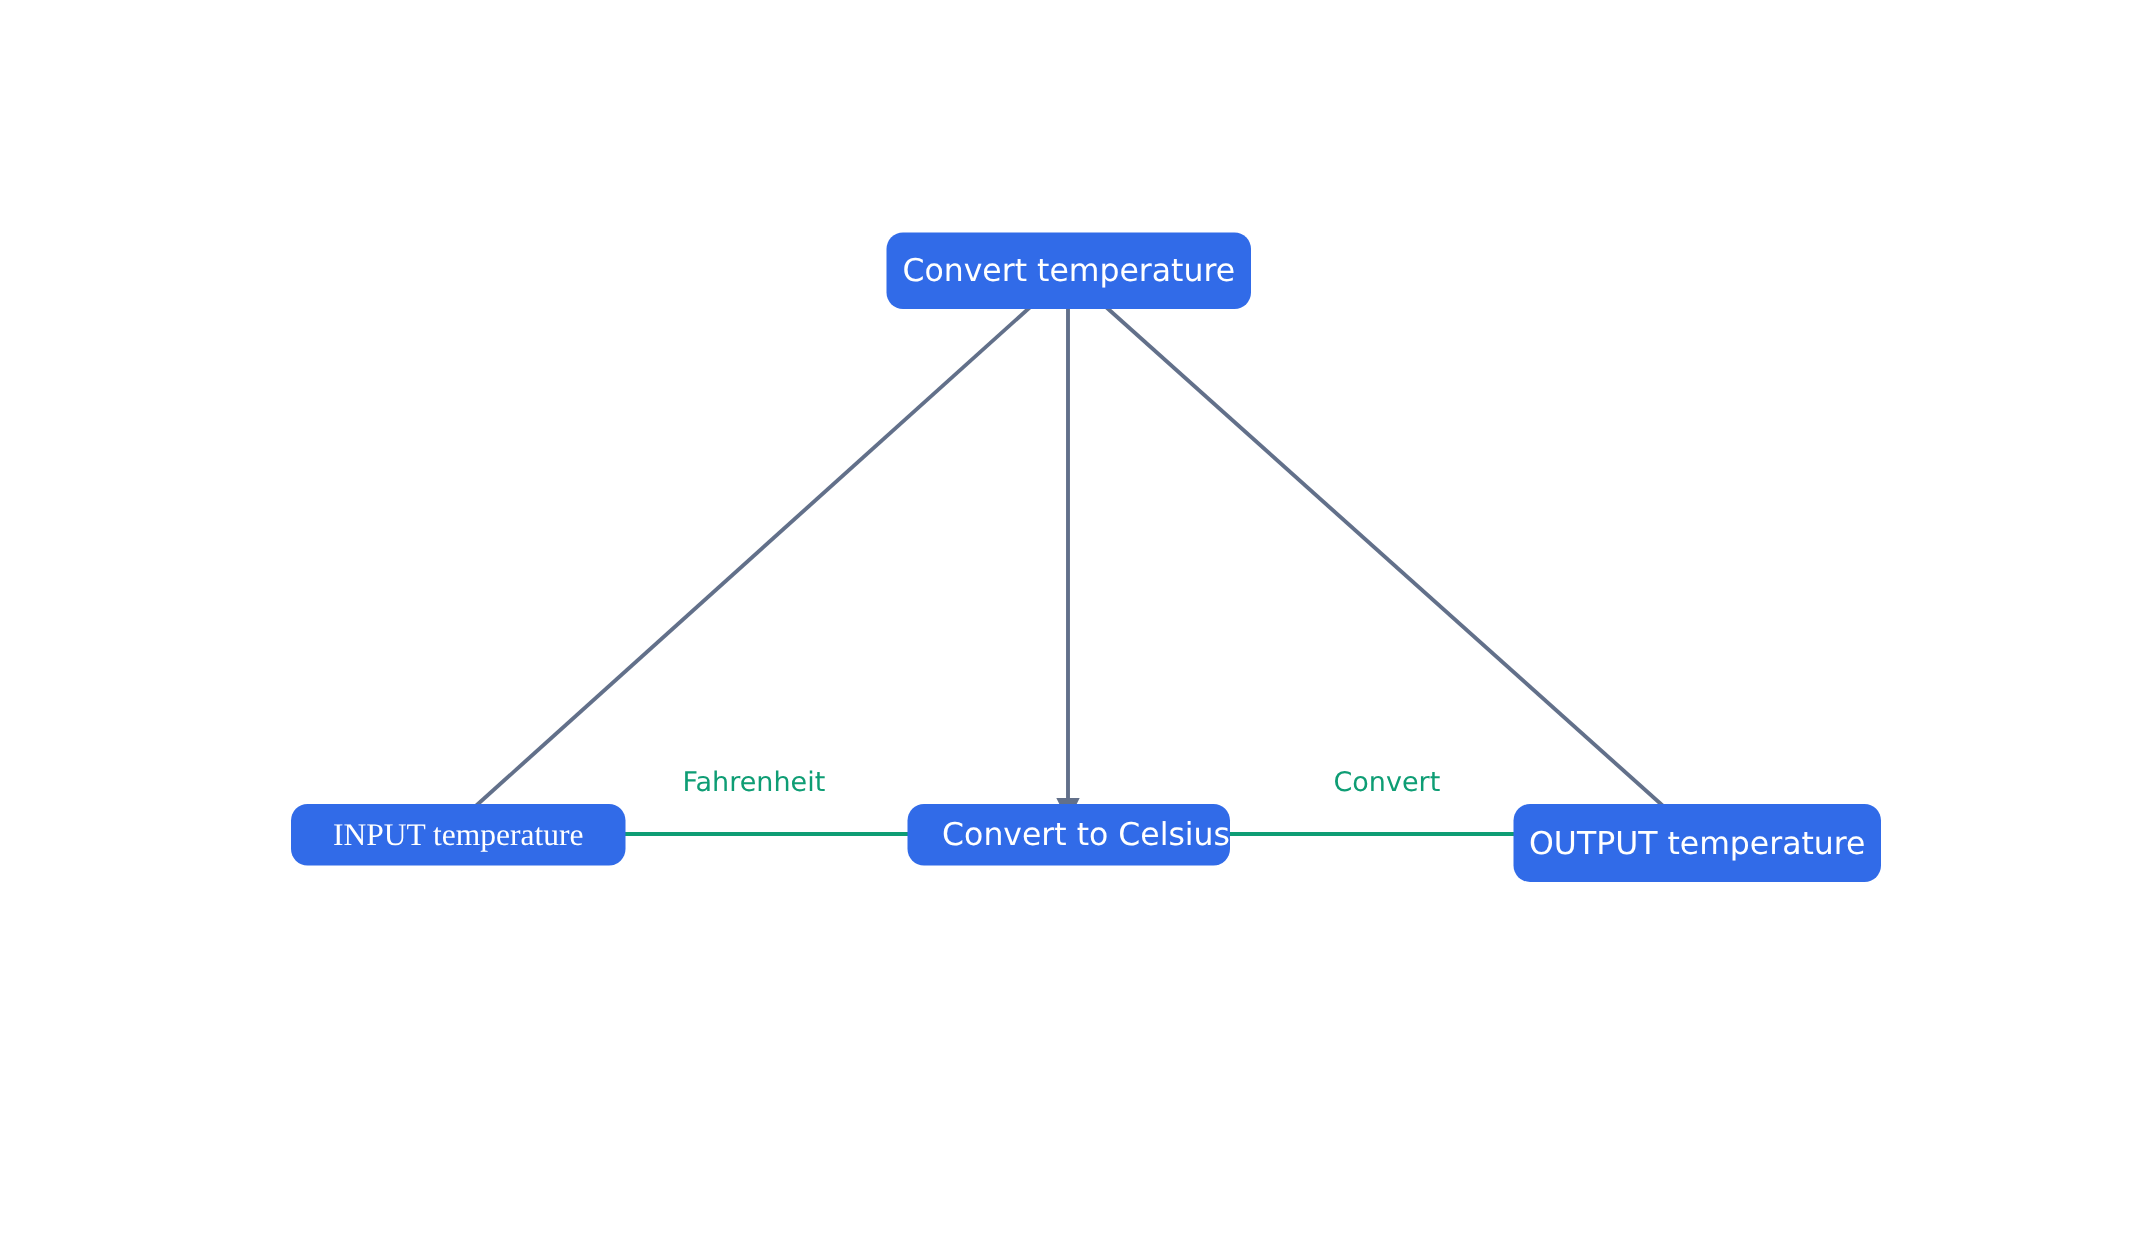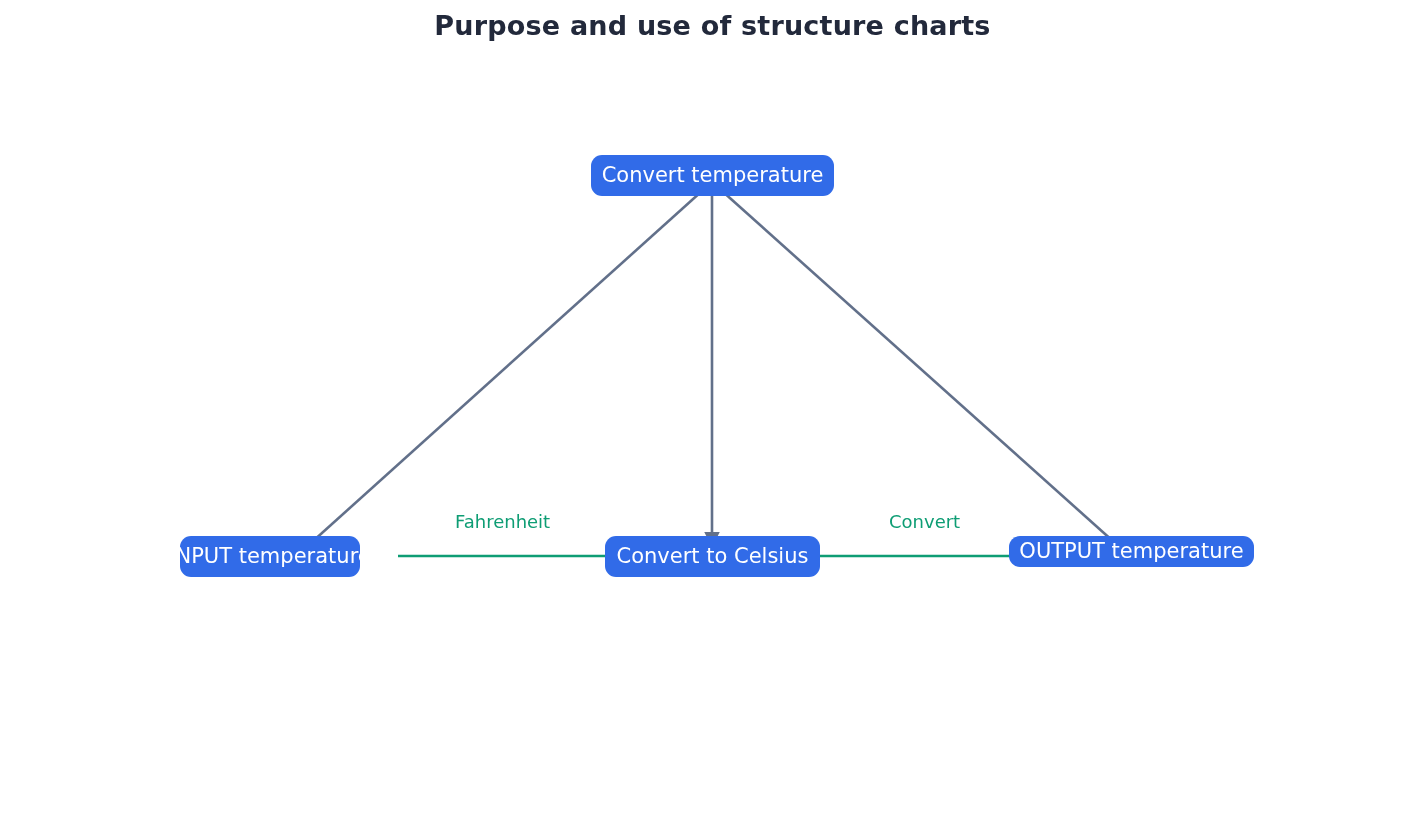--- a/index.html
+++ b/index.html
@@ -60,33 +60,32 @@
     color: #ffffff;
     line-height: 1;
   }
   .edge-label {
     position: absolute;
     color: #0E9D74;
     font-family: "DejaVu Sans", sans-serif;
     font-size: 18px;
     white-space: nowrap;
   }
-  #node-root      { left: 591px; top: 155px;  width: 243px; height: 41px; }
-  #node-input     { left: 180px; top: 536px;  width: 180px; height: 41px; }
-  #node-convert   { left: 605px; top: 536px;  width: 215px; height: 41px; }
-  #node-output    { left: 1009px; top: 536px; width: 245px; height: 31px; }
+  #node-root      { left: 591px; top: 155px;  width: 243px; height: 51px; }
+  #node-input     { left: 194px; top: 536px;  width: 223px; height: 41px; font-family: Liberation Serif, serif; }
+  #node-convert   { left: 605px; top: 536px;  width: 215px; height: 41px; justify-content: flex-end; }
+  #node-output    { left: 1009px; top: 536px; width: 245px; height: 52px; }
   #label-fahrenheit { left: 455px; top: 511px; }
   #label-celsius    { left: 889px; top: 511px; }
 </style>
 </head>
 <body>
 
 <div id="canvas">
 
-  <div id="chart-title">Purpose and use of structure charts</div>
 
   <svg id="edge-layer" viewBox="0 0 1425 825" width="1425" height="825" xmlns="http://www.w3.org/2000/svg">
     <defs>
       <marker id="arrow-gray" viewBox="0 0 10 10" refX="9" refY="5" markerWidth="6" markerHeight="6" orient="auto-start-reverse">
         <path d="M 0 0 L 10 5 L 0 10 z" fill="#62708A"></path>
       </marker>
       <marker id="arrow-green" viewBox="0 0 10 10" refX="9" refY="5" markerWidth="6.5" markerHeight="6.5" orient="auto-start-reverse">
         <path d="M 0 0 L 10 5 L 0 10 z" fill="#0E9D74"></path>
       </marker>
     </defs>

